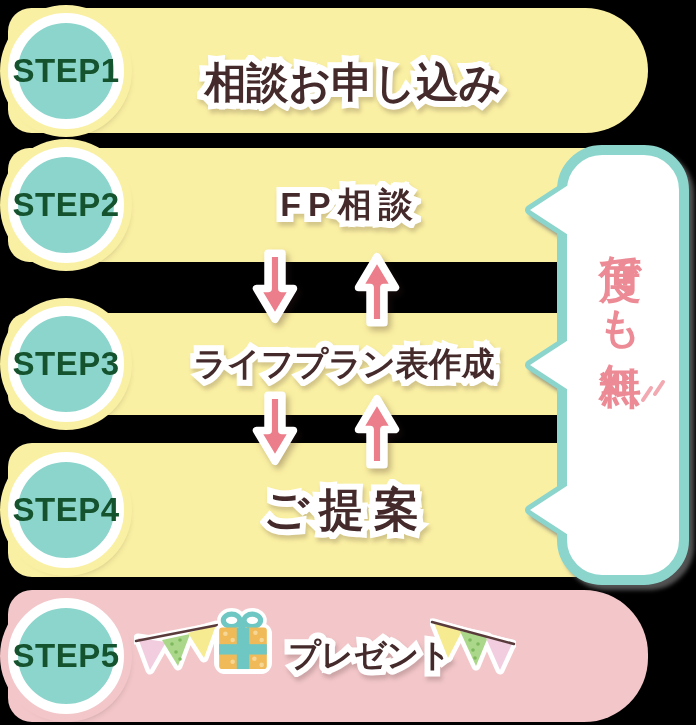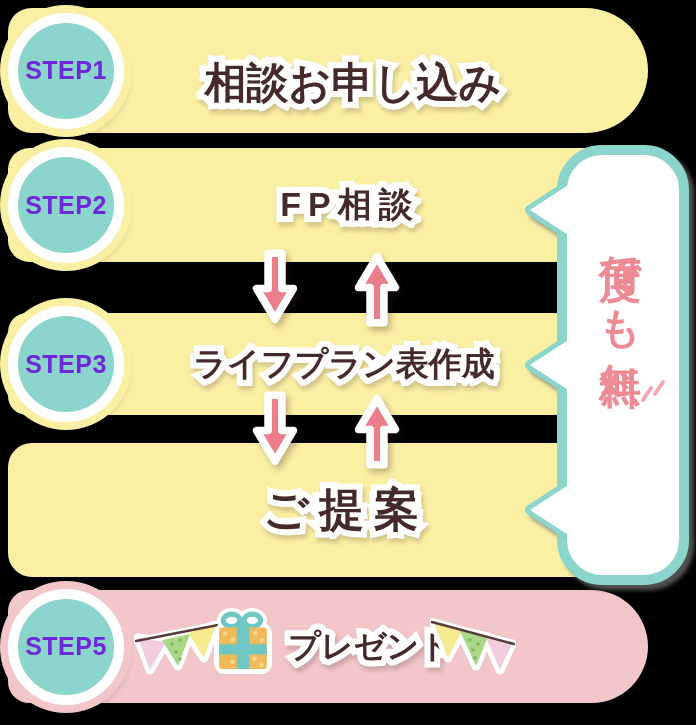--- a/index.html
+++ b/index.html
@@ -11,21 +11,21 @@
        border-radius:24px 64px 64px 24px;}
   .row.yellow{--rowbg:#FAF0A3;}
   .row.pink{--rowbg:#F3C7CA;}
 
   
   .badge{position:absolute;left:0;top:50%;transform:translateY(-50%);
          width:96px;height:96px;border-radius:50%;background:#8CD5CC;
          border:10px solid #fff;
          box-shadow:0 0 0 8px var(--rowbg), 4px 6px 7px rgba(40,20,20,.28);
          display:flex;align-items:center;justify-content:center;}
-  .badge span{color:#6d28d9;font-weight:bold;font-size:25px;letter-spacing:.5px;}
+  .badge span{color:#14532d;font-weight:bold;font-size:33px;letter-spacing:.5px;}
 
   
   .title{position:absolute;top:50%;transform:translate(-50%,-50%);
          white-space:nowrap;font-weight:bold;color:#452A2B;
          filter:drop-shadow(2px 4px 2px rgba(70,40,40,.22));}
   .title .stroke{position:absolute;left:0;top:0;z-index:0;color:#fff;
                  -webkit-text-stroke:12px #fff;}
   .title .fill{position:relative;z-index:1;}
   .t1{left:345px;font-size:42px;margin-top:12px;}
   .t2{left:342px;font-size:34px;letter-spacing:7px;}
@@ -74,27 +74,30 @@
     <div class="badge">
       <span>STEP3</span>
     </div>
     <div class="title t3">
       <span class="stroke" aria-hidden="true">ライフプラン表作成</span>
       <span class="fill">ライフプラン表作成</span>
     </div>
   </div>
 
   <div class="row yellow" style="top:443px;height:134px;">
+    <div class="badge">
+      <span>STEP4</span>
+    </div>
     <div class="title t4">
       <span class="stroke" aria-hidden="true">ご提案</span>
       <span class="fill">ご提案</span>
     </div>
   </div>
 
-  <div class="row pink" style="top:590px;height:113px;">
+  <div class="row pink" style="top:590px;height:132px;">
     <div class="badge">
       <span>STEP5</span>
     </div>
 
     <svg class="deco" style="left:126px;top:30px;" width="86" height="58" viewBox="0 0 86 58">
       <g stroke="#fff" stroke-width="9" stroke-linejoin="round" fill="#fff">
         <polygon points="4,18 32,22 16,50"></polygon>
         <polygon points="28,20 56,14 44,46"></polygon>
         <polygon points="54,13 82,5 70,38"></polygon>
       </g>

